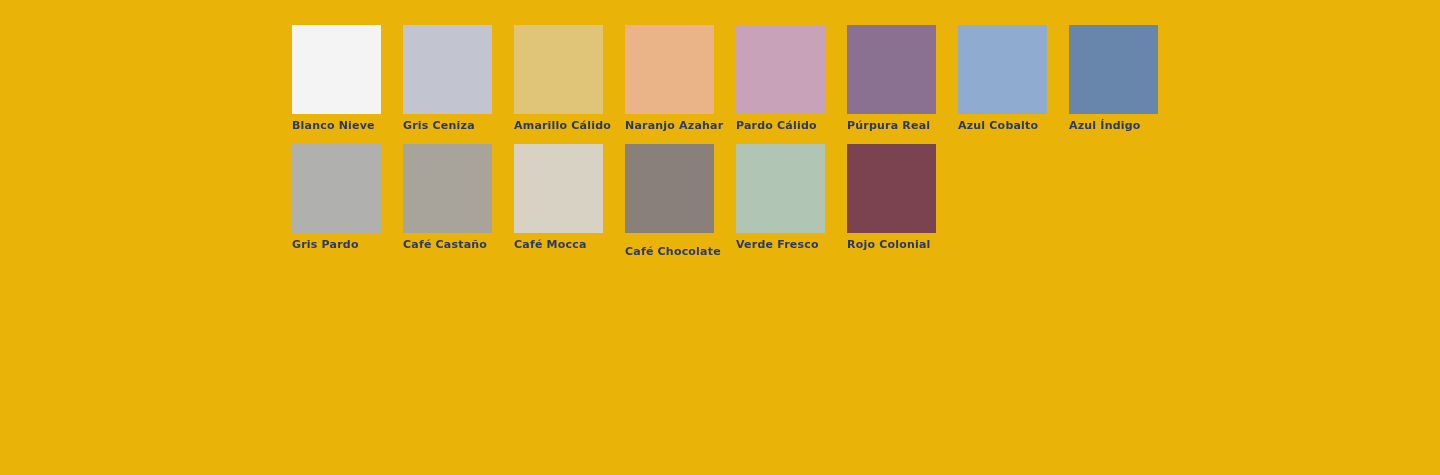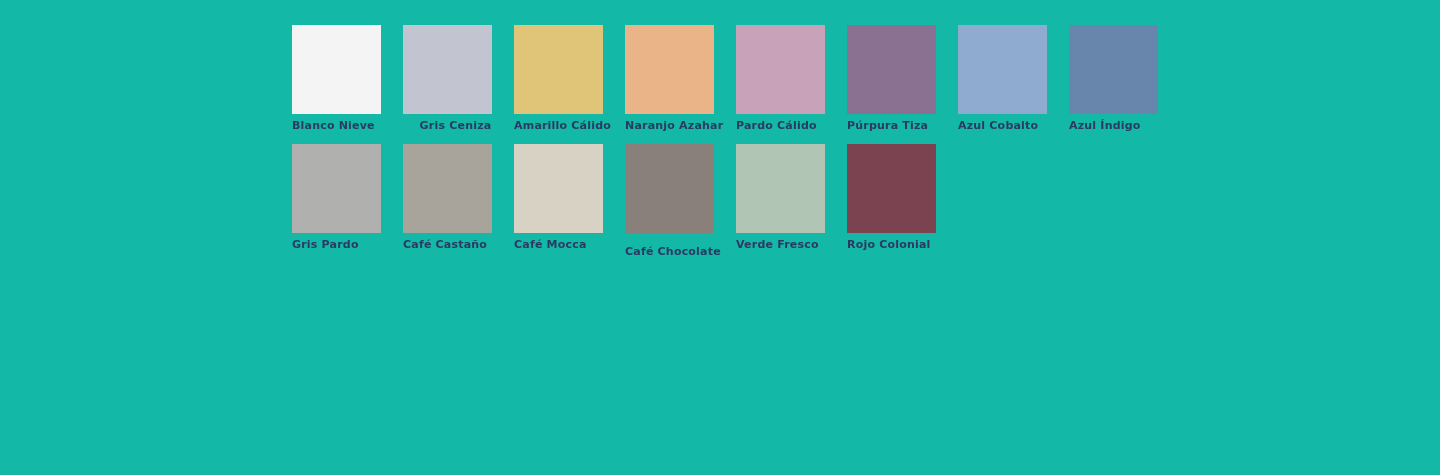--- a/index.html
+++ b/index.html
@@ -12,21 +12,21 @@
     width: 1440px;
     height: 475px;
     overflow: hidden;
     font-family: "DejaVu Sans", "Liberation Sans", sans-serif;
   }
 
   #palette-board {
     position: relative;
     width: 1440px;
     height: 475px;
-    background: #14b8a6;
+    background: #eab308;
   }
 
   
   #swatch-grid {
     position: absolute;
     left: 292px;
     top: 25px;
     width: 1000px;
     display: grid;
     grid-template-columns: repeat(8, 111px);
@@ -63,37 +63,37 @@
 <body style="background: rgb(0, 0, 0);">
 
 <div id="palette-board">
   <div id="swatch-grid">
       <div class="swatch-cell">
         <span class="swatch-chip" style="background-color: rgb(244, 244, 244);"></span>
         <span class="swatch-label" style="color: rgb(43, 58, 99);">Blanco Nieve</span>
       </div>
       <div class="swatch-cell">
         <span class="swatch-chip" style="background-color: rgb(194, 197, 208);"></span>
-        <span class="swatch-label" style="color: rgb(43, 58, 99); text-align: center;">Gris Ceniza</span>
+        <span class="swatch-label" style="color: rgb(43, 58, 99);">Gris Ceniza</span>
       </div>
       <div class="swatch-cell">
         <span class="swatch-chip" style="background-color: rgb(224, 196, 119);"></span>
         <span class="swatch-label" style="color: rgb(43, 58, 99);">Amarillo Cálido</span>
       </div>
       <div class="swatch-cell">
         <span class="swatch-chip" style="background-color: rgb(234, 180, 136);"></span>
         <span class="swatch-label" style="color: rgb(43, 58, 99);">Naranjo Azahar</span>
       </div>
       <div class="swatch-cell">
         <span class="swatch-chip" style="background-color: rgb(200, 162, 184);"></span>
         <span class="swatch-label" style="color: rgb(43, 58, 99);">Pardo Cálido</span>
       </div>
       <div class="swatch-cell">
         <span class="swatch-chip" style="background-color: rgb(138, 113, 145);"></span>
-        <span class="swatch-label" style="color: rgb(43, 58, 99);">Púrpura Tiza</span>
+        <span class="swatch-label" style="color: rgb(43, 58, 99);">Púrpura Real</span>
       </div>
       <div class="swatch-cell">
         <span class="swatch-chip" style="background-color: rgb(143, 171, 207);"></span>
         <span class="swatch-label" style="color: rgb(43, 58, 99);">Azul Cobalto</span>
       </div>
       <div class="swatch-cell">
         <span class="swatch-chip" style="background-color: rgb(104, 134, 171);"></span>
         <span class="swatch-label" style="color: rgb(43, 58, 99);">Azul Índigo</span>
       </div>
       <div class="swatch-cell">

